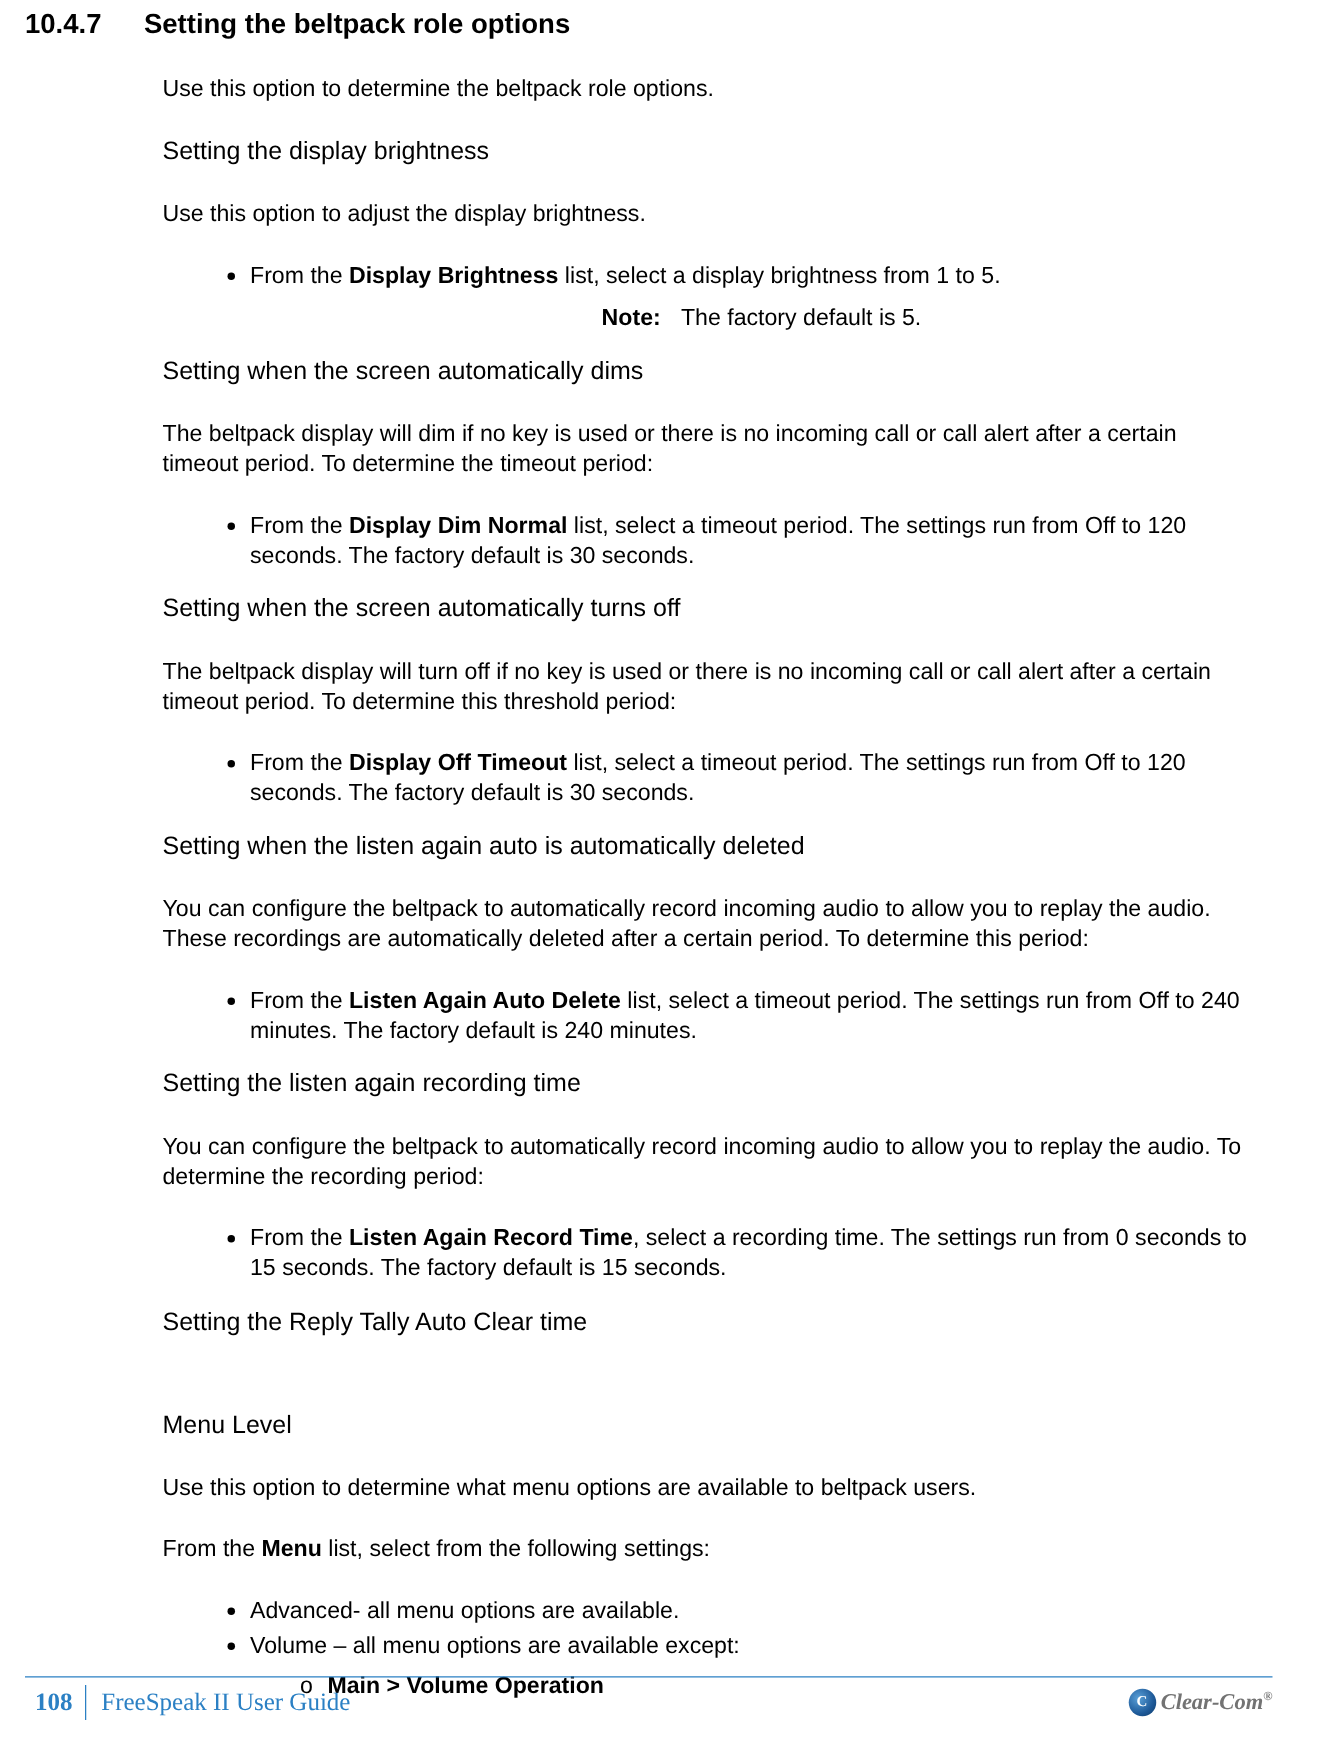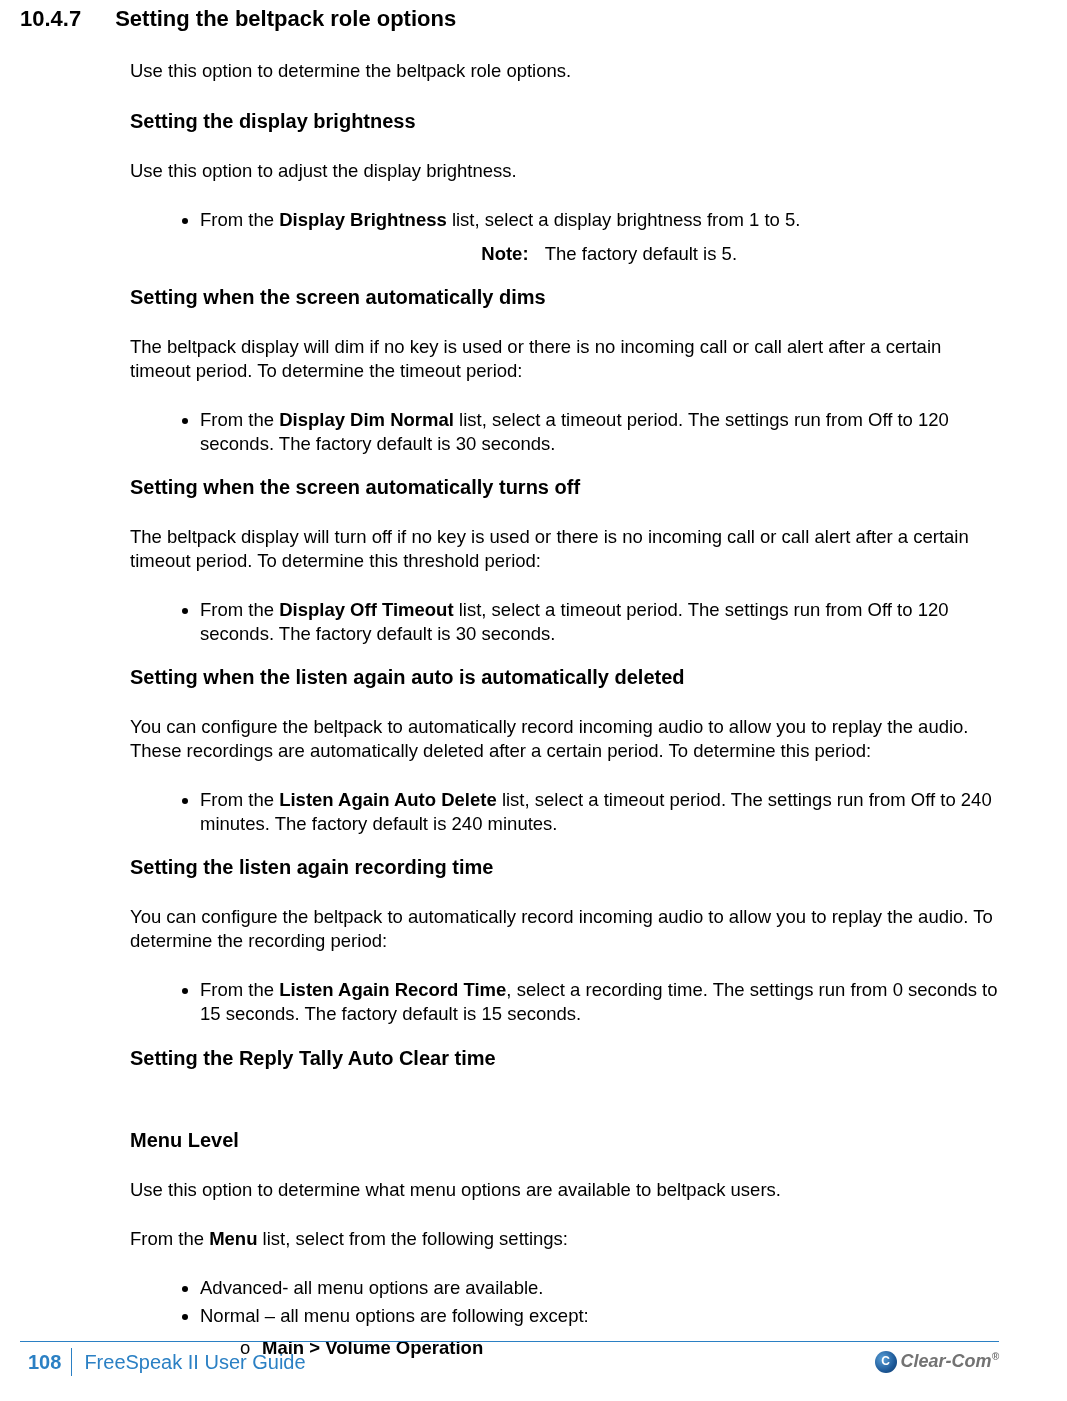--- a/index.html
+++ b/index.html
@@ -26,21 +26,21 @@
   }
   .section-title {
     display: inline-block;
     font-weight: bold;
     font-size: 22px;
   }
   .body-indent {
     margin-left: 110px;
   }
   .h-sub {
-    font-weight: bold;
+    font-weight: normal;
     font-size: 20px;
     margin-top: 18px;
     margin-bottom: 8px;
   }
   p {
     margin: 25px 0;
   }
   ul.bullets {
     list-style: disc;
     margin: 8px 0 8px 0;
@@ -66,23 +66,24 @@
   }
   .note-label {
     display: inline-block;
     font-weight: bold;
     width: 70px;
   }
   .b { font-weight: bold; }
   .footer {
     position: absolute;
     left: 20px;
-    right: 68px;
+    right: 49px;
     bottom: 25px;
     border-top: 1.5px solid #2b80c4;
+    font-family: Liberation Serif, serif;
   }
   .footer-inner {
     display: flex;
     align-items: center;
     margin-top: 6px;
   }
   .page-num {
     color: #2b80c4;
     font-weight: bold;
     font-size: 20px;
@@ -184,21 +185,21 @@
 
     <div style="height:30px;"></div>
 
     <div class="h-sub">Menu Level</div>
     <p>Use this option to determine what menu options are available to beltpack users.</p>
     <p>
       <span>From the </span><span class="b">Menu</span><span> list, select from the following settings:</span>
     </p>
     <ul class="bullets">
       <li>Advanced- all menu options are available.</li>
-      <li>Normal – all menu options are following except:</li>
+      <li>Volume – all menu options are available except:</li>
     </ul>
     <ul class="sub-o">
       <li><span class="b">Main &gt; Volume Operation</span></li>
     </ul>
   </div>
 </div>
 
 <div class="footer">
   <div class="footer-inner">
     <div class="page-num">108</div>

